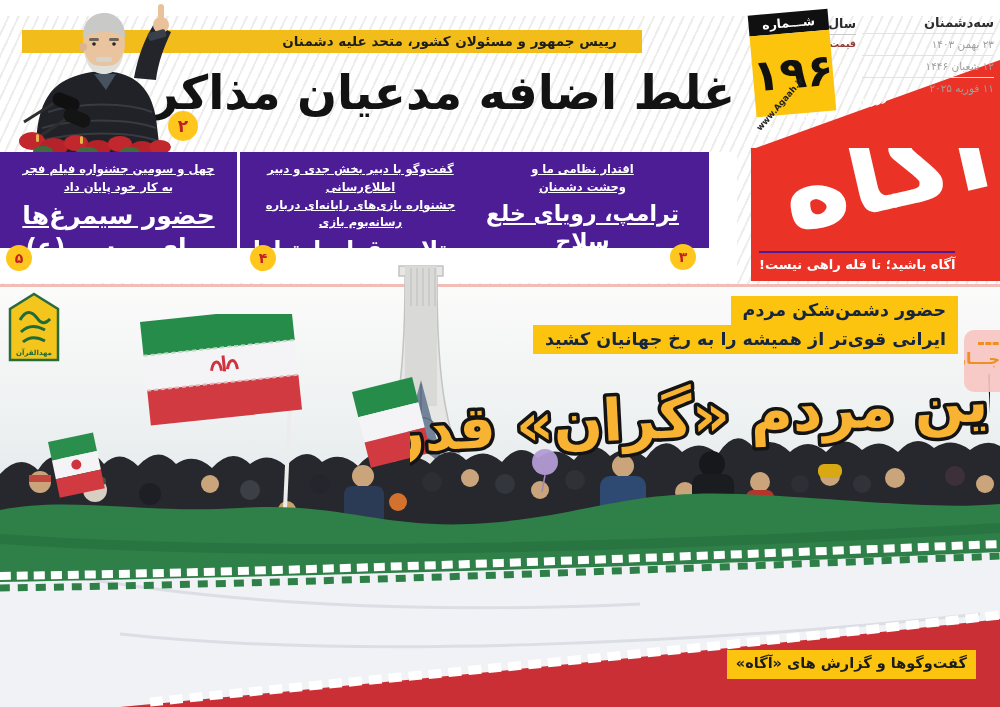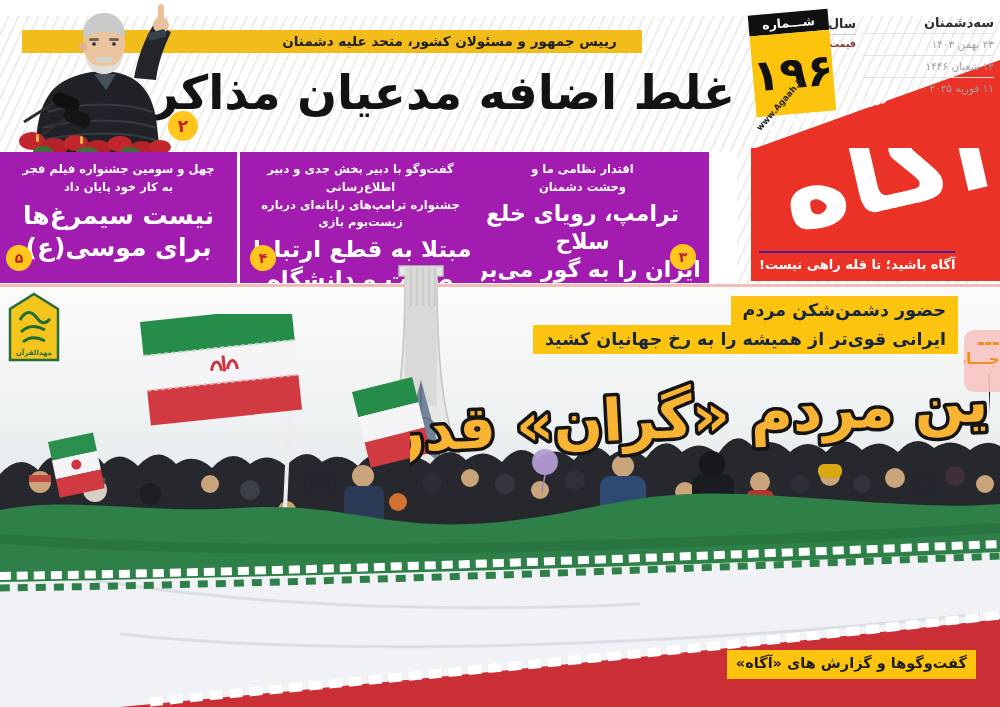--- a/index.html
+++ b/index.html
@@ -11,21 +11,21 @@
   .kicker-band{position:absolute;left:22px;top:30px;width:620px;height:23px;background:#f2bd1b;}
   .kicker-band span{display:block;direction:rtl;text-align:center;padding-left:235px;
          font-size:13.5px;font-weight:bold;color:#1d1d1b;line-height:23px;white-space:nowrap;}
   .main-headline{position:absolute;left:190px;top:54px;width:545px;height:80px;direction:rtl;
          text-align:center;font-size:47px;font-weight:bold;color:#131313;line-height:78px;
          letter-spacing:-1px;white-space:nowrap;}
   .badge{border-radius:50%;background:#ffc71e;color:#c21f26;font-weight:bold;text-align:center;}
   .badge-main{position:absolute;left:168px;top:111px;width:30px;height:30px;font-size:17px;line-height:30px;}
   
   .red-band{position:absolute;left:0;top:152px;width:737px;height:131px;background:#fff;}
-  .art{position:absolute;top:0;height:131px;background:#a21caf;color:#fff;direction:rtl;text-align:center;}
+  .art{position:absolute;top:0;height:96px;background:#4c1d95;color:#fff;direction:rtl;text-align:center;text-decoration:underline;}
   .art-right{left:456px;width:253px;}
   .art-mid{left:240px;width:241px;}
   .art-left{left:0;width:237px;}
   .art .kicker{font-size:11.5px;font-weight:bold;line-height:1.55;white-space:pre-line;padding-top:9px;}
   .art .hl{font-size:23px;font-weight:bold;line-height:1.28;white-space:pre-line;margin-top:3px;letter-spacing:-.5px;}
   .art-right .hl{font-size:22px;text-align:center;}
   .art-left .hl{font-size:25px;}
   .art .badge{position:absolute;width:26px;height:26px;font-size:14px;line-height:26px;}
   .art-right .badge{left:214px;top:92px;}
   .art-mid .badge{left:10px;top:93px;}
@@ -131,29 +131,29 @@
   <div class="red-band">
     <div class="art art-right">
       <div class="kicker">اقتدار نظامی ما و
 وحشت دشمنان</div>
       <div class="hl">ترامپ، رویای خلع سلاح
 ایران را به گور می‌برد</div>
       <div class="badge">۳</div>
     </div>
     <div class="art art-mid">
       <div class="kicker">گفت‌وگو با دبیر بخش جدی و دبیر اطلاع‌رسانی
-جشنواره ترامپ‌های رایانه‌ای درباره زیست‌بوم بازی</div>
+جشنواره بازی‌های رایانه‌ای درباره رسانه‌بوم بازی</div>
       <div class="hl">مبتلا به قطع ارتباط
 صنعت و دانشگاه</div>
       <div class="badge">۴</div>
     </div>
     <div class="art art-left">
       <div class="kicker">چهل و سومین جشنواره فیلم فجر
 به کار خود پایان داد</div>
-      <div class="hl">نیست سیمرغ‌ها
+      <div class="hl">حضور سیمرغ‌ها
 برای موسی(ع)</div>
       <div class="badge">۵</div>
     </div>
   </div>
 
   <div class="edition">
     <div class="yr">سال اول</div>
     <div class="pr">قیمت: ۱۰هزارتومان</div>
   </div>
   <div class="dates">

